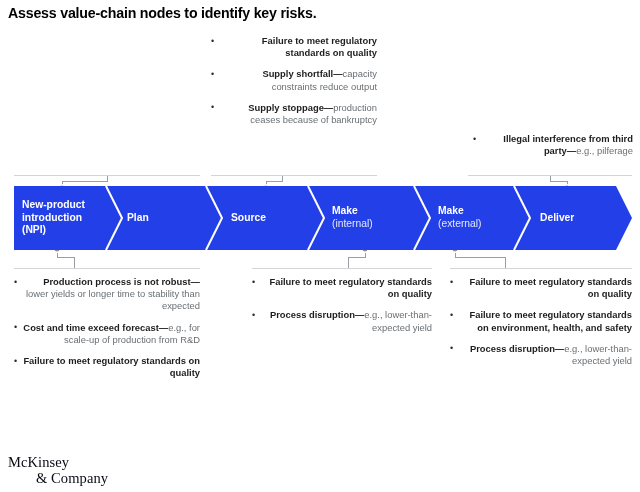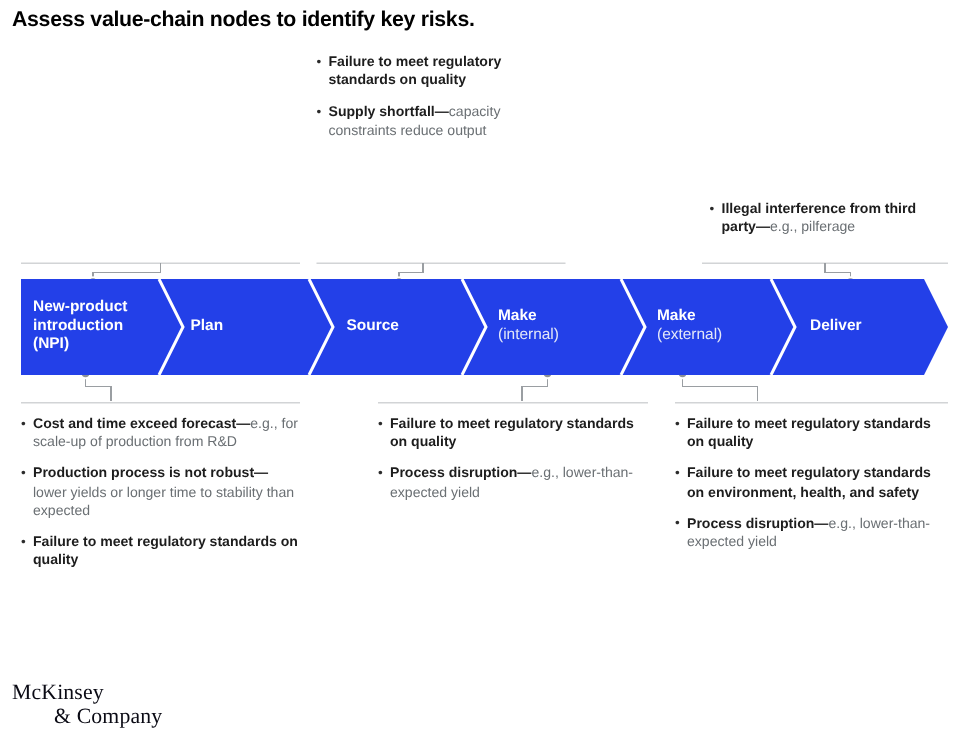--- a/index.html
+++ b/index.html
@@ -43,20 +43,21 @@
   }
   .note ul {
     margin: 0;
     padding: 0;
     list-style: none;
   }
   .note li {
     position: relative;
     padding-left: 8px;
     margin-bottom: 9px;
+    text-align: right;
   }
   .note li:last-child { margin-bottom: 0; }
   .note li::before {
     content: "\2022";
     position: absolute;
     left: 0;
     top: -0.5px;
     color: #2b2b2b;
     font-size: 9px;
   }
@@ -121,36 +122,37 @@
 <div class="page">
 
   <div class="title">Assess value-chain nodes to identify key risks.</div>
 
   <div class="rule" style="left:14px; top:175px; width:186px;"></div>
 
   <div class="note" style="left:211px; top:35px; width:166px;">
     <ul>
       <li><b>Failure to meet regulatory standards on quality</b><span></span></li>
       <li><b>Supply shortfall—</b><span>capacity constraints reduce output</span></li>
+      <li><b>Supply stoppage—</b><span>production ceases because of bankruptcy</span></li>
     </ul>
   </div>
   <div class="rule" style="left:211px; top:175px; width:166px;"></div>
 
   <div class="note" style="left:473px; top:133px; width:160px;">
     <ul>
       <li><b>Illegal interference from third party—</b><span>e.g., pilferage</span></li>
     </ul>
   </div>
   <div class="rule" style="left:468px; top:175px; width:164px;"></div>
 
   <div class="rule" style="left:14px; top:268px; width:186px;"></div>
   <div class="note" style="left:14px; top:276px; width:186px;">
     <ul>
+      <li><b>Production process is not robust—</b><span>lower yields or longer time to stability than expected</span></li>
       <li><b>Cost and time exceed forecast—</b><span>e.g., for scale-up of production from R&amp;D</span></li>
-      <li><b>Production process is not robust—</b><span>lower yields or longer time to stability than expected</span></li>
       <li><b>Failure to meet regulatory standards on quality</b><span></span></li>
     </ul>
   </div>
 
   <div class="rule" style="left:252px; top:268px; width:180px;"></div>
   <div class="note" style="left:252px; top:276px; width:180px;">
     <ul>
       <li><b>Failure to meet regulatory standards on quality</b><span></span></li>
       <li><b>Process disruption—</b><span>e.g., lower-than-expected yield</span></li>
     </ul>

